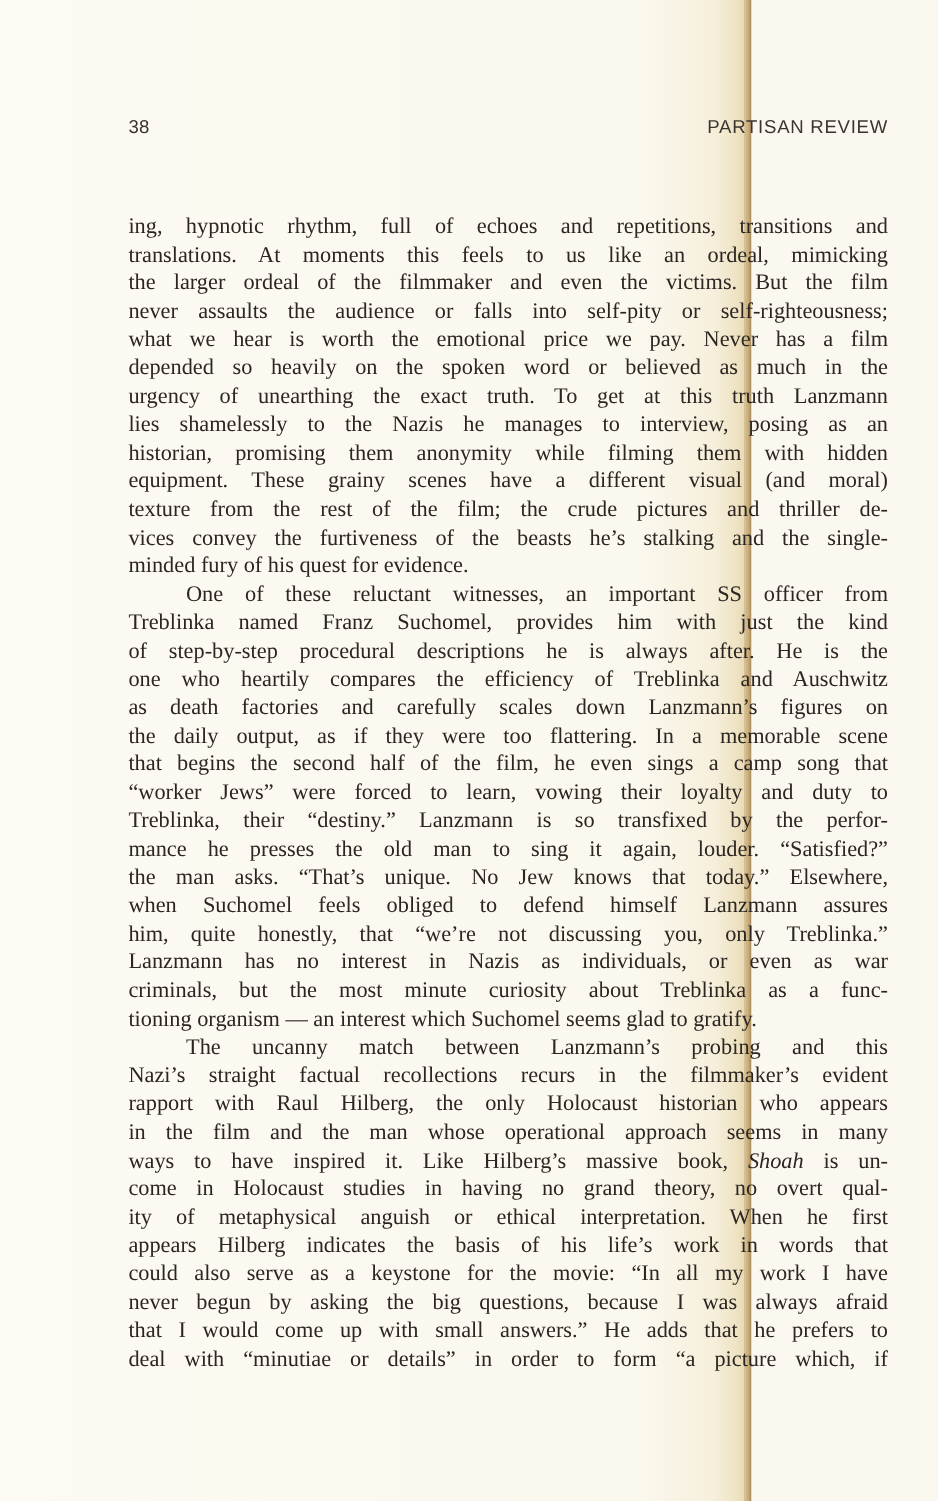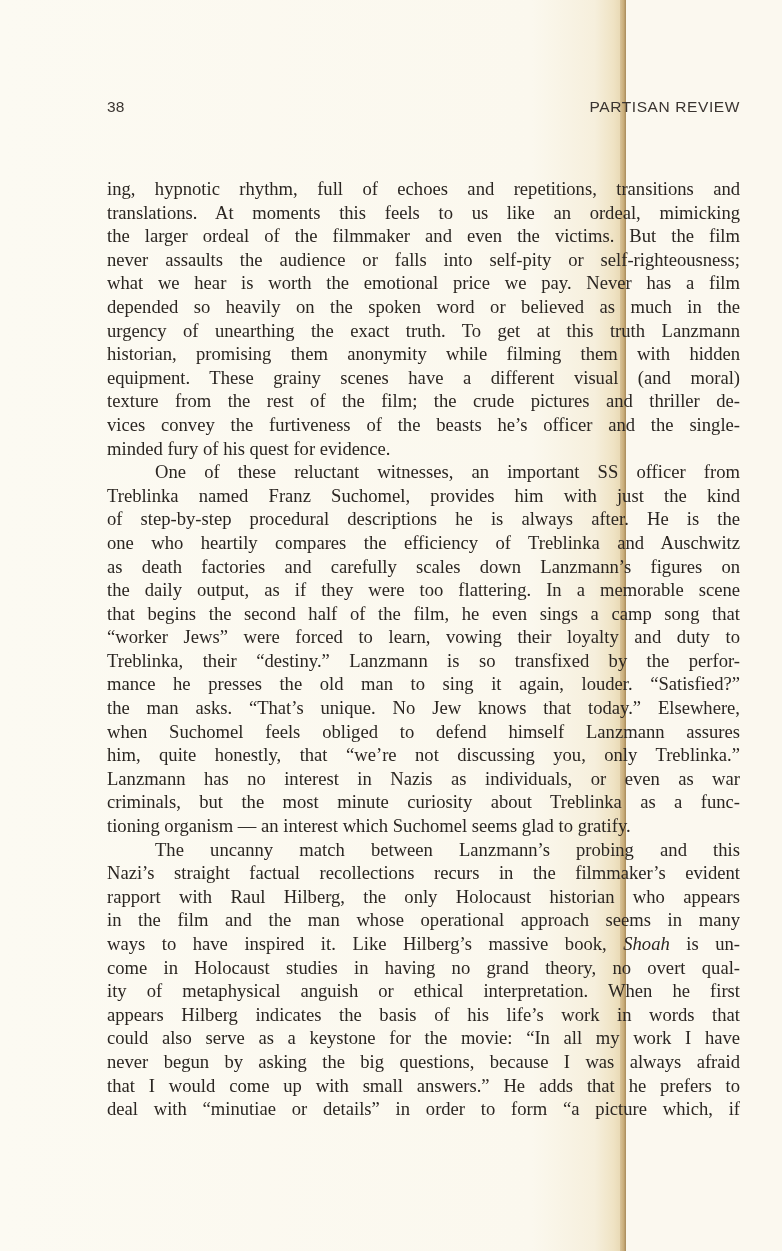--- a/index.html
+++ b/index.html
@@ -47,24 +47,25 @@
   </div>
 
   <div class="text">
     <span class="line">ing, hypnotic rhythm, full of echoes and repetitions, transitions and</span>
     <span class="line">translations. At moments this feels to us like an ordeal, mimicking</span>
     <span class="line">the larger ordeal of the filmmaker and even the victims. But the film</span>
     <span class="line">never assaults the audience or falls into self-pity or self-righteousness;</span>
     <span class="line">what we hear is worth the emotional price we pay. Never has a film</span>
     <span class="line">depended so heavily on the spoken word or believed as much in the</span>
     <span class="line">urgency of unearthing the exact truth. To get at this truth Lanzmann</span>
+    <span class="line">lies shamelessly to the Nazis he manages to interview, posing as an</span>
     <span class="line">historian, promising them anonymity while filming them with hidden</span>
     <span class="line">equipment. These grainy scenes have a different visual (and moral)</span>
     <span class="line">texture from the rest of the film; the crude pictures and thriller de-</span>
-    <span class="line">vices convey the furtiveness of the beasts he’s officer and the single-</span>
+    <span class="line">vices convey the furtiveness of the beasts he’s stalking and the single-</span>
     <span class="line last">minded fury of his quest for evidence.</span>
     <span class="line indent">One of these reluctant witnesses, an important SS officer from</span>
     <span class="line">Treblinka named Franz Suchomel, provides him with just the kind</span>
     <span class="line">of step-by-step procedural descriptions he is always after. He is the</span>
     <span class="line">one who heartily compares the efficiency of Treblinka and Auschwitz</span>
     <span class="line">as death factories and carefully scales down Lanzmann’s figures on</span>
     <span class="line">the daily output, as if they were too flattering. In a memorable scene</span>
     <span class="line">that begins the second half of the film, he even sings a camp song that</span>
     <span class="line">“worker Jews” were forced to learn, vowing their loyalty and duty to</span>
     <span class="line">Treblinka, their “destiny.” Lanzmann is so transfixed by the perfor-</span>

